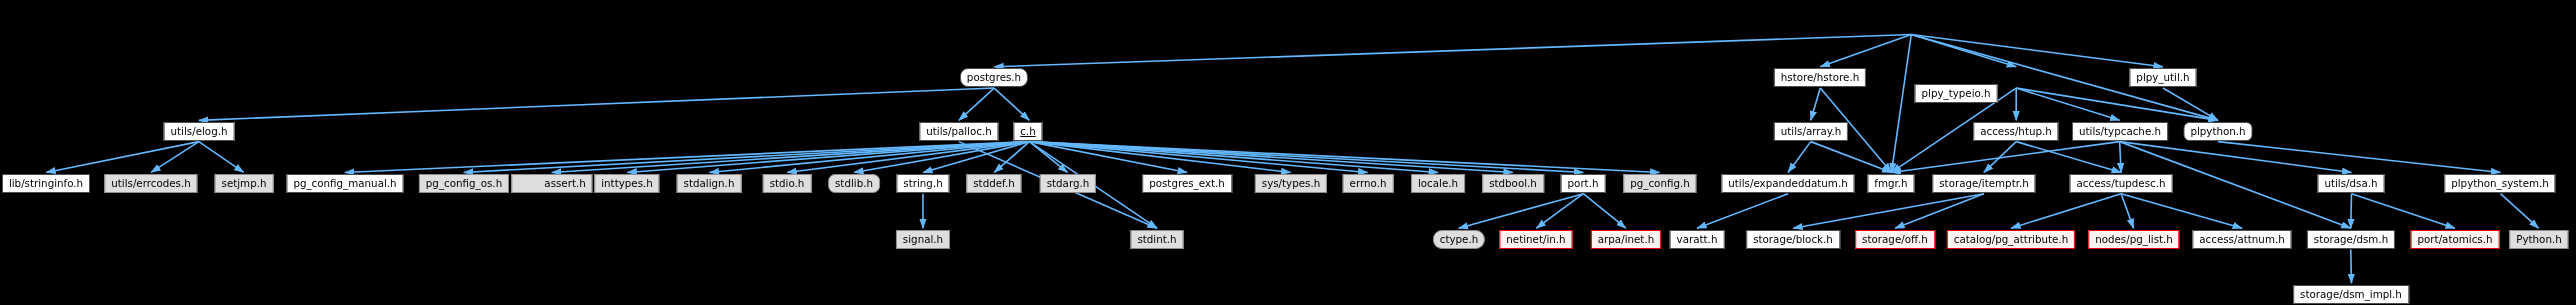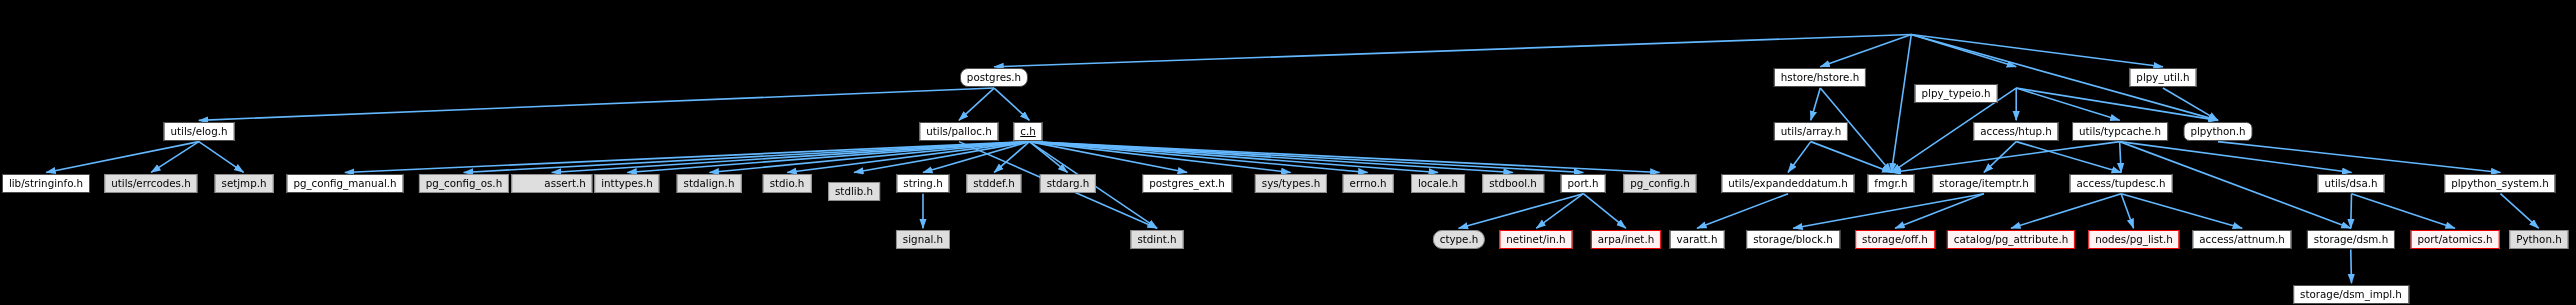--- a/index.html
+++ b/index.html
@@ -100,21 +100,21 @@
     <div class="node internal" style="left: 2218px; top: 122px; border-radius: 6px;">plpython.h</div>
     <div class="node internal" style="left: 46px; top: 174px;">lib/stringinfo.h</div>
     <div class="node external" style="left: 151px; top: 174px;">utils/errcodes.h</div>
     <div class="node external" style="left: 244px; top: 174px;">setjmp.h</div>
     <div class="node internal" style="left: 345px; top: 174px;">pg_config_manual.h</div>
     <div class="node external" style="left: 464px; top: 174px;">pg_config_os.h</div>
     <div class="node external" style="left: 552px; top: 174px; padding-left: 32px;">assert.h</div>
     <div class="node external" style="left: 627px; top: 174px;">inttypes.h</div>
     <div class="node external" style="left: 709px; top: 174px;">stdalign.h</div>
     <div class="node external" style="left: 787px; top: 174px;">stdio.h</div>
-    <div class="node external" style="left: 854px; top: 182px;">stdlib.h</div>
+    <div class="node external" style="left: 854px; top: 174px; border-radius: 7px;">stdlib.h</div>
     <div class="node internal" style="left: 923px; top: 174px;">string.h</div>
     <div class="node external" style="left: 994px; top: 174px;">stddef.h</div>
     <div class="node external" style="left: 1068px; top: 174px;">stdarg.h</div>
     <div class="node internal" style="left: 1187px; top: 174px;">postgres_ext.h</div>
     <div class="node external" style="left: 1291px; top: 174px;">sys/types.h</div>
     <div class="node external" style="left: 1368px; top: 174px;">errno.h</div>
     <div class="node external" style="left: 1438px; top: 174px;">locale.h</div>
     <div class="node external" style="left: 1513px; top: 174px;">stdbool.h</div>
     <div class="node internal" style="left: 1583px; top: 174px;">port.h</div>
     <div class="node external" style="left: 1660px; top: 174px;">pg_config.h</div>

